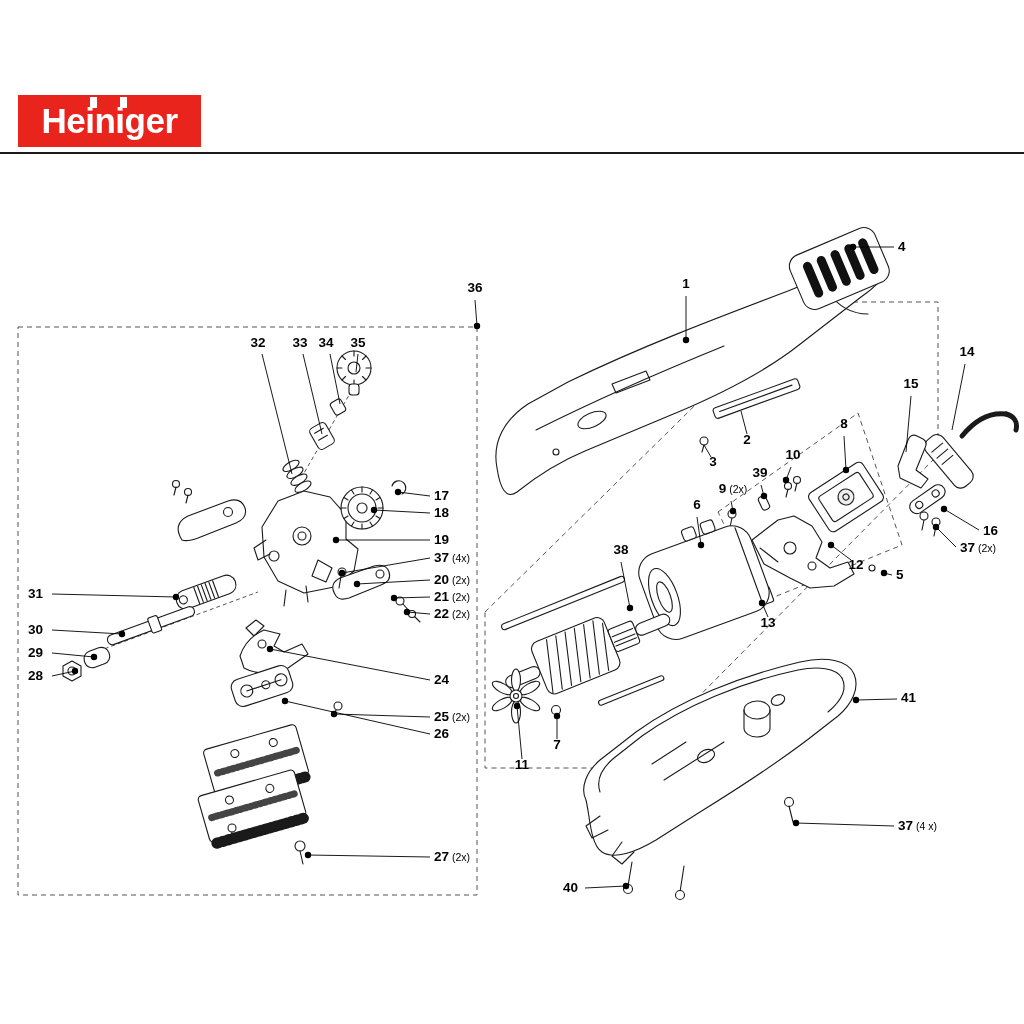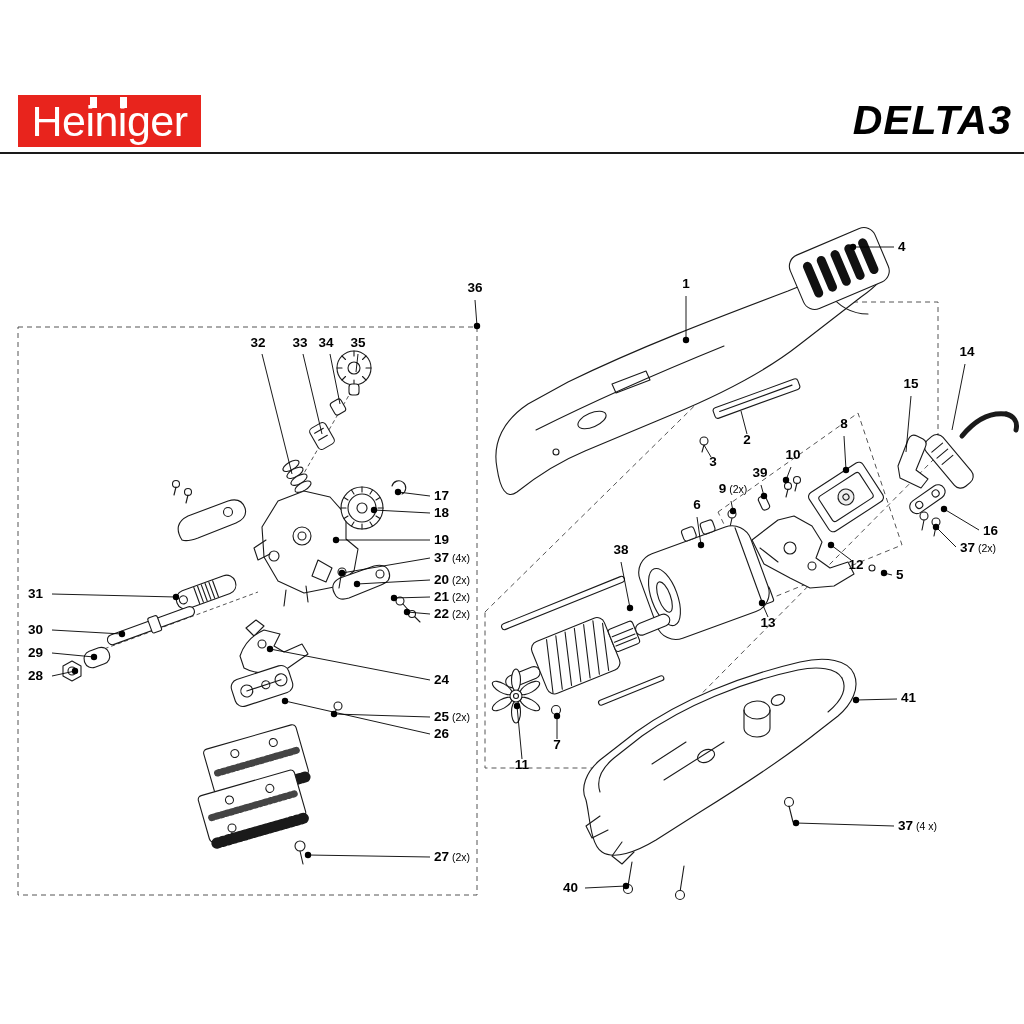--- a/index.html
+++ b/index.html
@@ -1,20 +1,20 @@
 <!DOCTYPE html>
 <html><head>
 <meta charset="utf-8">
 <style>
   html,body{margin:0;padding:0;background:#fff;}
   .page{position:relative;width:1024px;height:1024px;background:#fff;overflow:hidden;
         font-family:"Liberation Sans",sans-serif;}
   .logo{position:absolute;left:18px;top:95px;width:183px;height:52px;background:#e8241d;
         display:flex;align-items:center;justify-content:center;overflow:hidden;}
-  .logo-text{color:#fff;font-weight:400;font-size:43px;letter-spacing:-0.5px;}
+  .logo-text{color:#fff;font-weight:700;font-size:35px;letter-spacing:-0.5px;}
   .logo-bar{position:absolute;top:2px;width:7px;height:11px;background:#fff;}
   .logo-bar.b1{left:72px;} .logo-bar.b2{left:102px;}
   .model{position:absolute;right:12px;top:97px;font-size:41px;font-weight:700;
          font-style:italic;letter-spacing:1px;color:#000;}
   .rule{position:absolute;left:0;right:0;top:152px;height:2px;background:#1a1a1a;}
   svg{position:absolute;left:0;top:0;}
   .leader{stroke:#000;stroke-width:0.9;}
   .dot{fill:#000;stroke:none;}
   #callouts text{stroke:none;}
   .callout-num{font-family:"Liberation Sans",sans-serif;font-size:13.5px;font-weight:700;fill:#000;}
@@ -24,21 +24,20 @@
 <body>
 
 <div class="page">
 
   <div class="logo">
     <span class="logo-bar b1"></span>
     <span class="logo-bar b2"></span>
     <span class="logo-text">Heiniger</span>
   </div>
 
-  <div class="model">DELTA3</div>
   <div class="rule"></div>
 
   <svg id="diagram-svg" viewBox="0 0 1024 1024" width="1024" height="1024">
 
     <g stroke="#555" fill="none" stroke-width="1" stroke-dasharray="5 4">
       <rect x="18" y="327" width="459" height="568"></rect>
       <polygon points="485,612 800,302 938,302 938,455 628,768 485,768"></polygon>
       <polygon points="718,512 858,413 902,545 762,602"></polygon>
       <line x1="352" y1="390" x2="300" y2="480" stroke-dasharray="4 3"></line>
       <line x1="85" y1="656" x2="258" y2="592" stroke-dasharray="4 3"></line>

